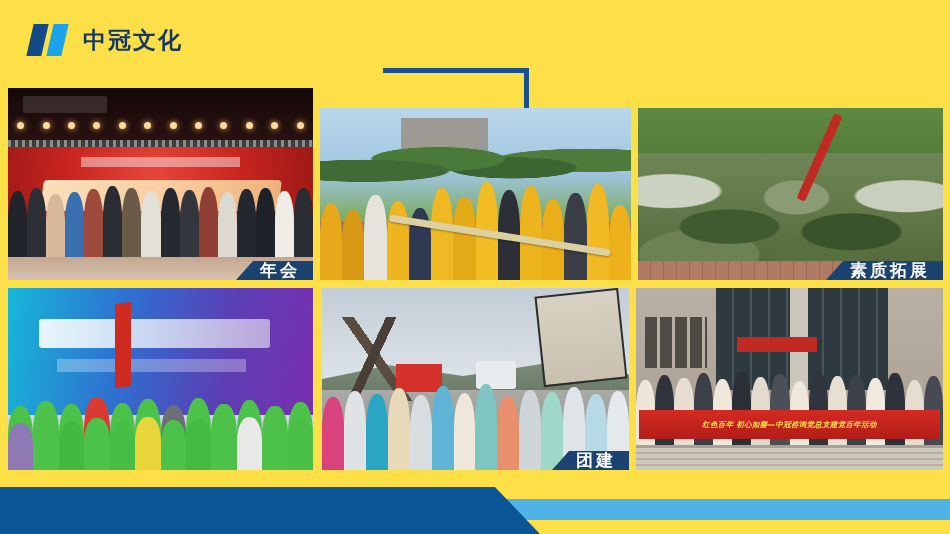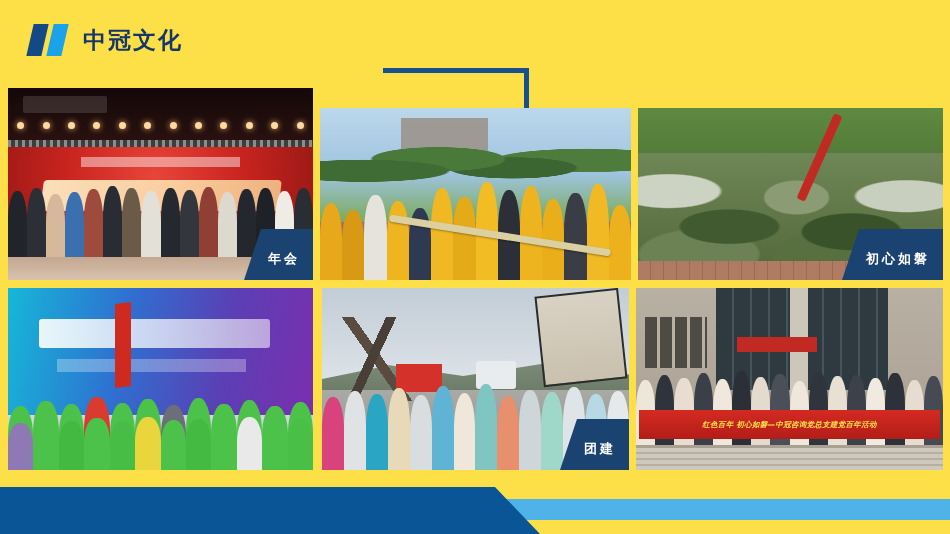--- a/index.html
+++ b/index.html
@@ -29,25 +29,25 @@
   
   .sec-wrap{position:absolute;left:383px;top:62px;width:560px;height:48px;}
   .brk-h{position:absolute;left:0;top:6px;width:146px;height:5px;background:#16508f;}
   .brk-v{position:absolute;left:141px;top:6px;width:5px;height:42px;background:#16508f;}
   .sec-title{position:absolute;left:155px;top:-2px;font-size:27px;font-weight:bold;
     color:#12376d;letter-spacing:3px;font-family:"DejaVu Serif","Liberation Serif",serif;white-space:nowrap;}
 
   
   .cell{position:absolute;overflow:hidden;background:#cfd6dd;}
   .ph{position:absolute;inset:0;overflow:hidden;}
-  .badge{position:absolute;bottom:0;right:0;height:43px;background:#1b4372;
-    color:#fff;font-size:13px;font-weight:bold;letter-spacing:3px;
+  .badge{position:absolute;bottom:0;right:0;height:19px;background:#1b4372;
+    color:#fff;font-size:17px;font-weight:bold;letter-spacing:3px;
     font-family:"DejaVu Serif","Liberation Serif",serif;
     display:flex;align-items:center;justify-content:center;
-    padding:8px 13px 0 24px;
+    padding:0 13px 0 24px;
     clip-path:polygon(17px 0,100% 0,100% 100%,0 100%);
     white-space:nowrap;}
 
   
   .bot-light{position:absolute;left:0;bottom:14px;width:950px;height:21px;background:#4fb3e8;}
   .bot-dark{position:absolute;left:0;bottom:0;width:540px;height:47px;background:#0a5596;
             clip-path:polygon(0 0,495px 0,540px 100%,0 100%);}
   .crowd{position:absolute;left:0;right:0;bottom:0;display:flex;align-items:flex-end;}
   .crowd span{flex:1 1 auto;display:block;border-radius:45% 45% 0 0;}
 
@@ -231,21 +231,21 @@
   </div>
 
   <div class="cell" style="left:638px;top:108px;width:305px;height:172px;">
     <div class="ph">
       <div class="p3-bg"></div>
         <div class="p3-grass"></div>
         <div class="p3-cam"></div>
       <div class="p3-red"></div>
         <div class="p3-brick"></div>
     </div>
-    <div class="badge">初心如磐</div>
+    <div class="badge">素质拓展</div>
   </div>
 
   <div class="cell" style="left:8px;top:288px;width:305px;height:182px;">
     <div class="ph">
       <div class="p4-board"></div>
         <div class="p4-txt"></div>
         <div class="p4-sub"></div>
       <div class="p4-flag"></div>
         <div class="p4-ground"></div>
       <div class="crowd p4-crowd" style="height:50%;">

